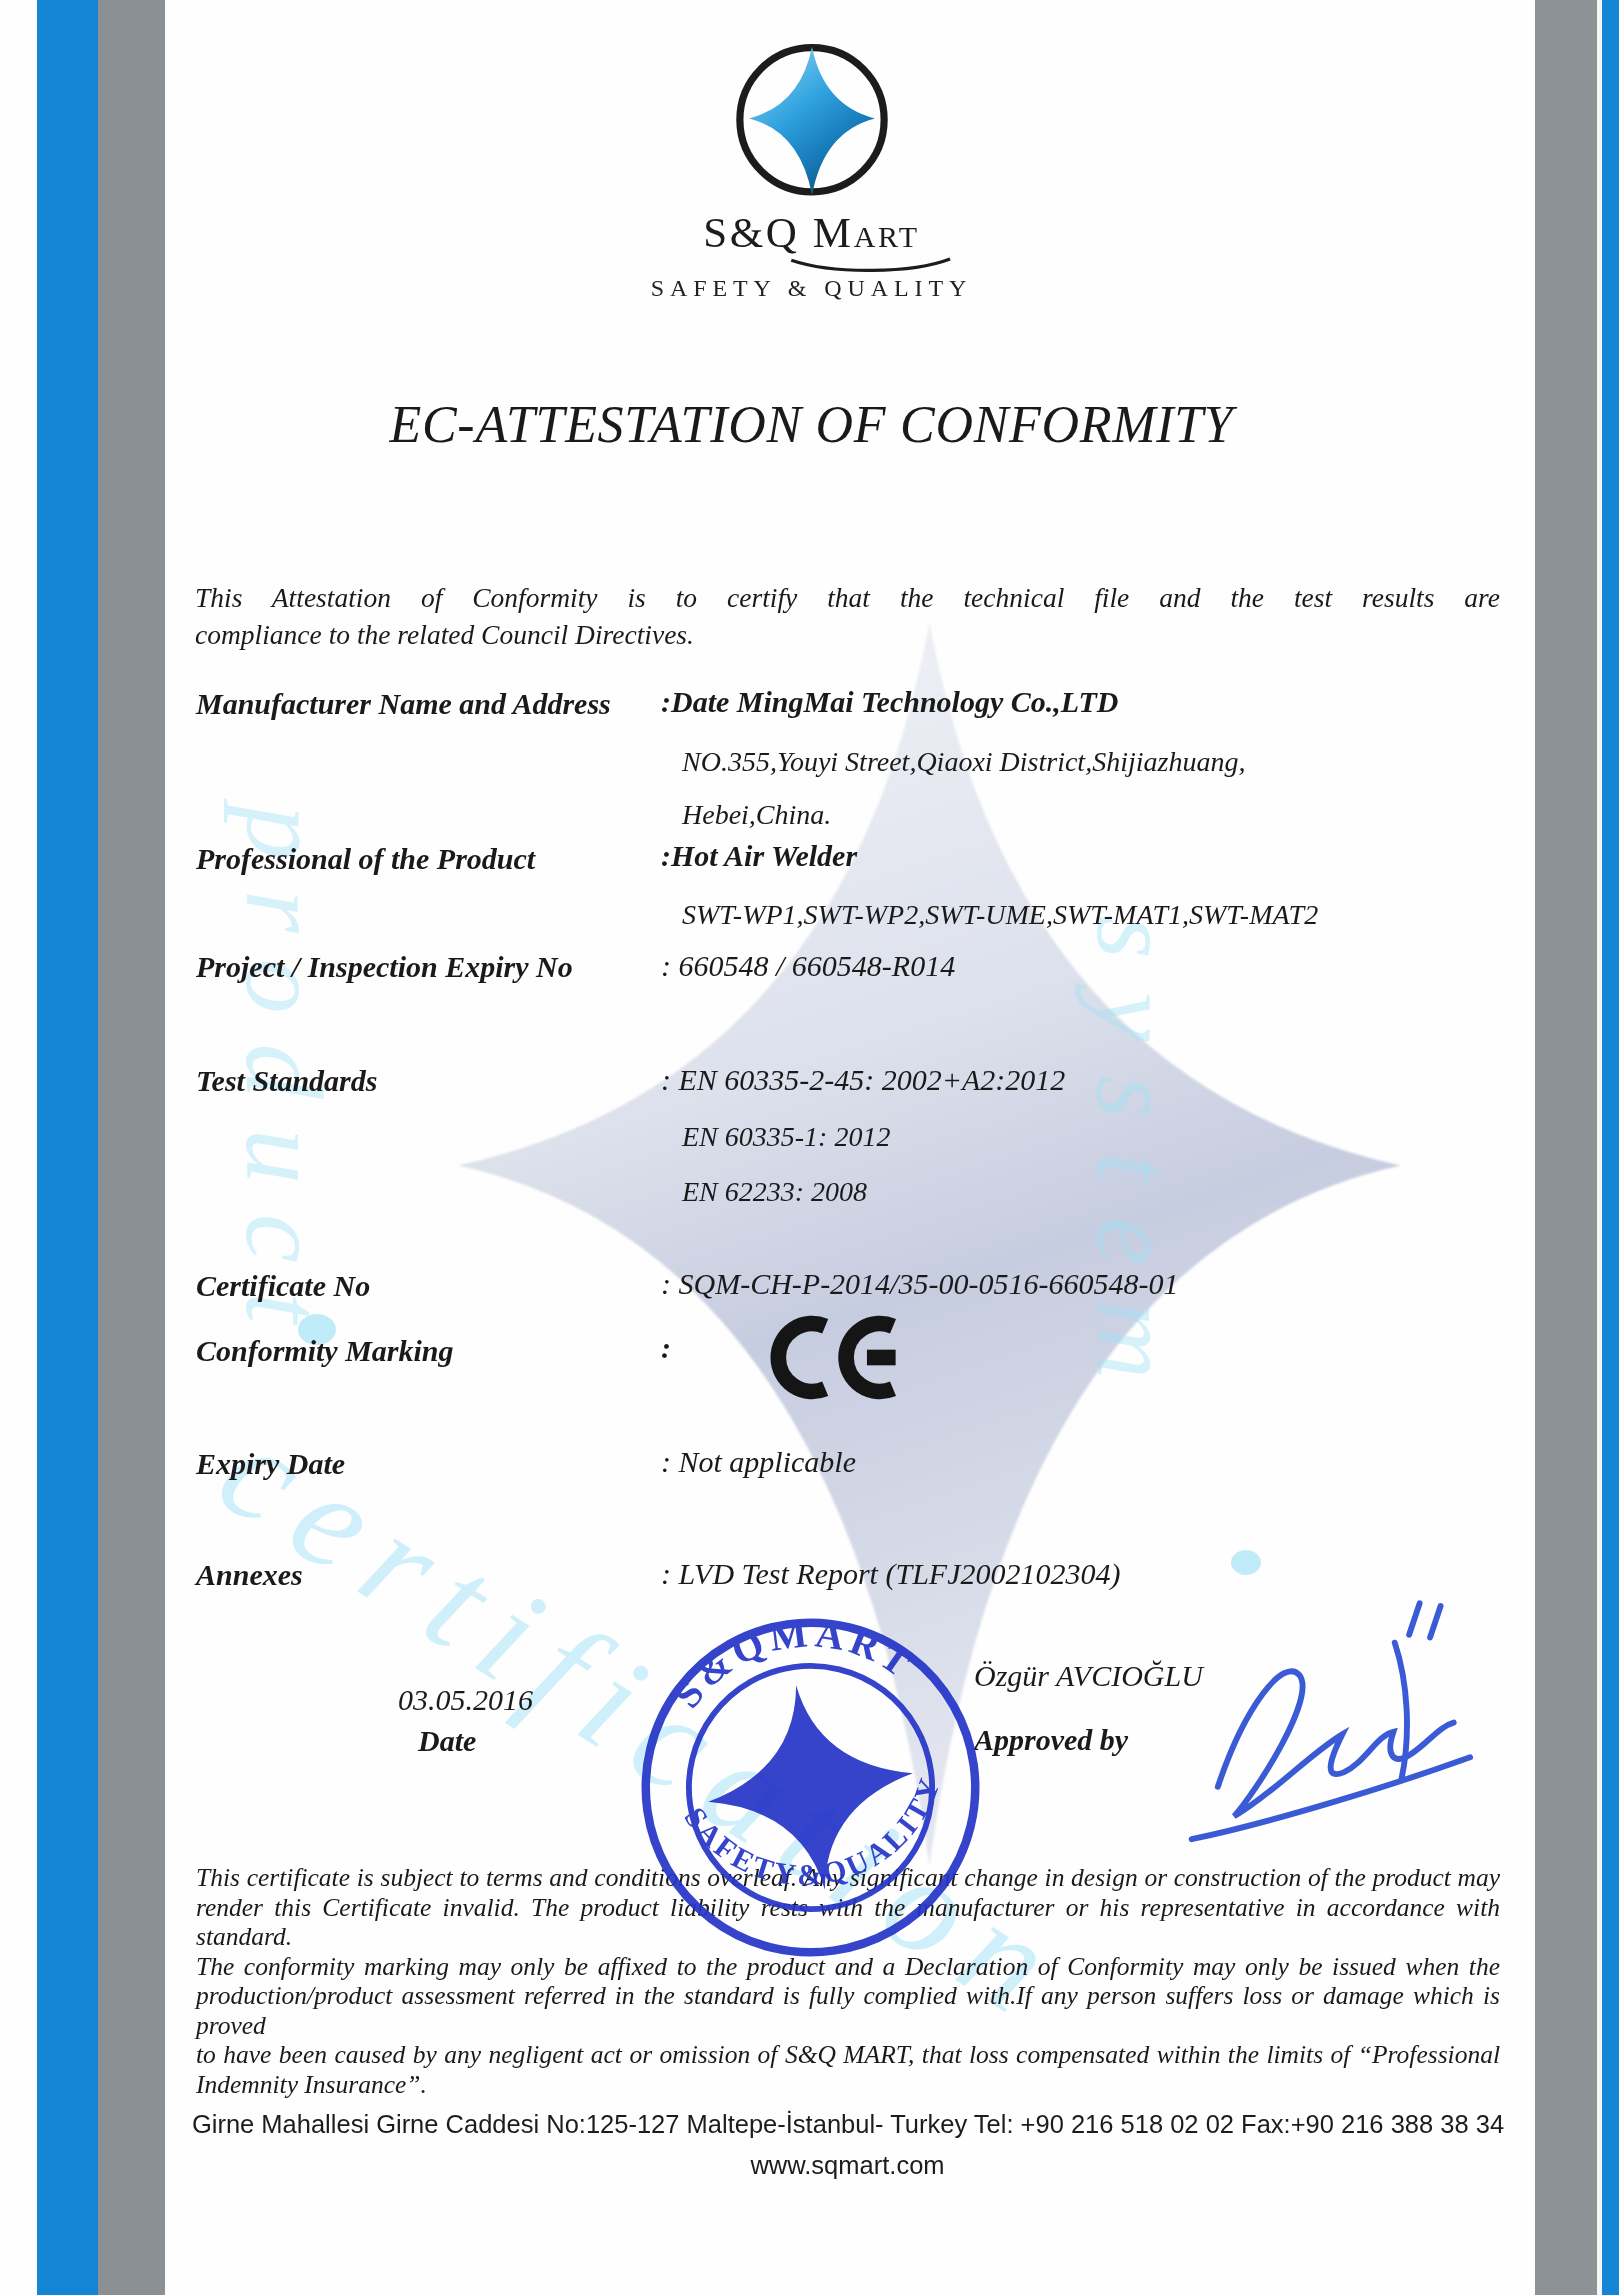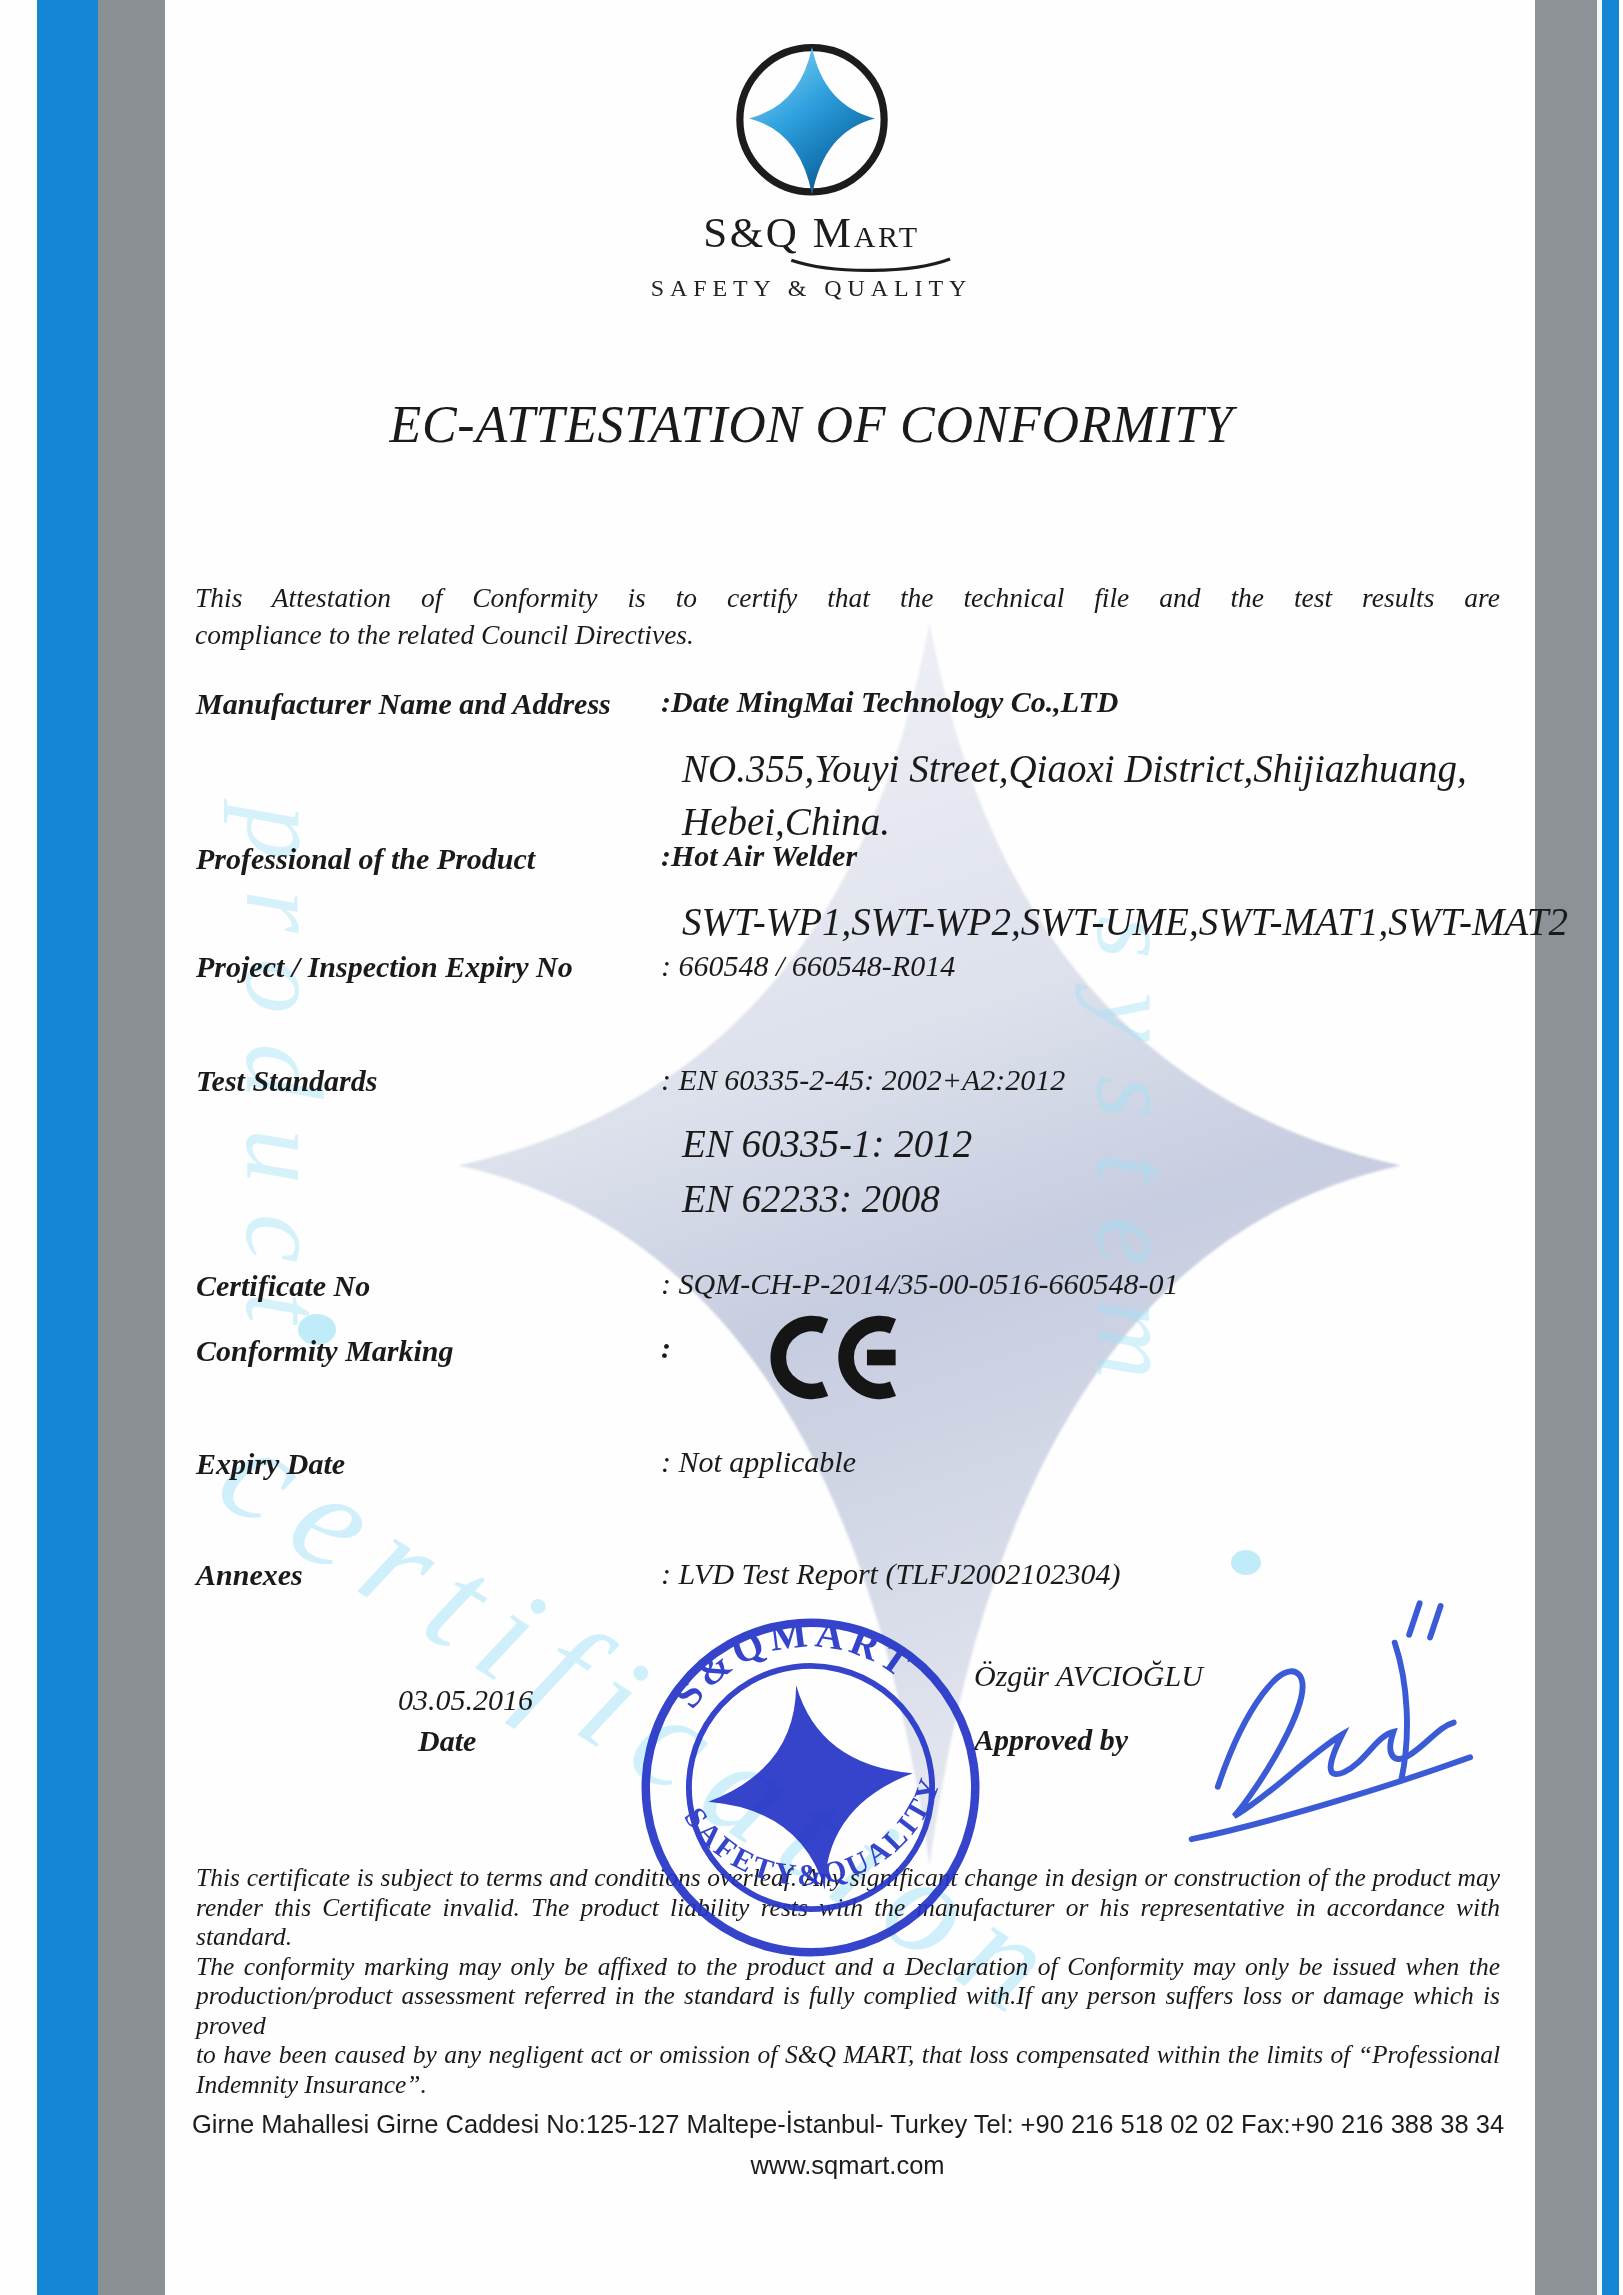--- a/index.html
+++ b/index.html
@@ -28,21 +28,21 @@
   .center{left:0;width:1623px;text-align:center;}
   #brand{font-size:43px;font-variant:small-caps;letter-spacing:2.6px;color:#1c1c1c;}
   #tagline{font-size:24px;letter-spacing:5.9px;color:#222;}
   #title{font-size:52px;font-style:italic;letter-spacing:0.7px;}
   #subtitle{font-size:31px;font-style:italic;}
   .para{left:195px;width:1305px;font-size:27.5px;font-style:italic;line-height:37px;}
   .just{text-align:justify;text-align-last:justify;}
   .label{left:196px;font-size:30px;font-style:italic;font-weight:700;white-space:nowrap;}
   .value{left:661px;font-size:30px;font-style:italic;white-space:nowrap;}
   .value.b{font-weight:700;}
-  .sub{left:682px;font-size:39px;font-style:italic;white-space:nowrap;}
+  .sub{left:682px;font-size:28px;font-style:italic;white-space:nowrap;}
   .legal{left:196px;top:1863px;width:1304px;font-size:25.5px;font-style:italic;line-height:29.5px;}
   .legal .ln{text-align:justify;text-align-last:justify;}
   .legal .ln.last{text-align-last:left;}
   .foot{font-family:"Liberation Sans",sans-serif;color:#1c1c1c;}
   #contact{top:2047px;left:196px;width:1303px;text-align:center;font-size:27px;}
   #contact b{font-weight:700;}
   #girne{top:2110px;left:105px;width:1486px;text-align:center;font-size:25.5px;}
   #www{top:2151px;left:196px;width:1303px;text-align:center;font-size:25.5px;}
   #formcode{top:2220px;left:196px;width:1343px;text-align:right;font-size:23px;}
   .apr{font-size:30px;font-style:italic;white-space:nowrap;}

